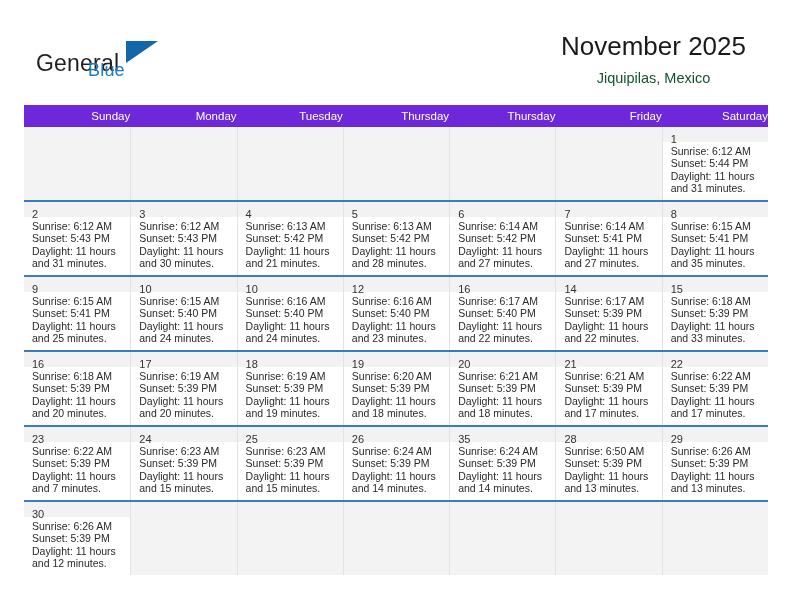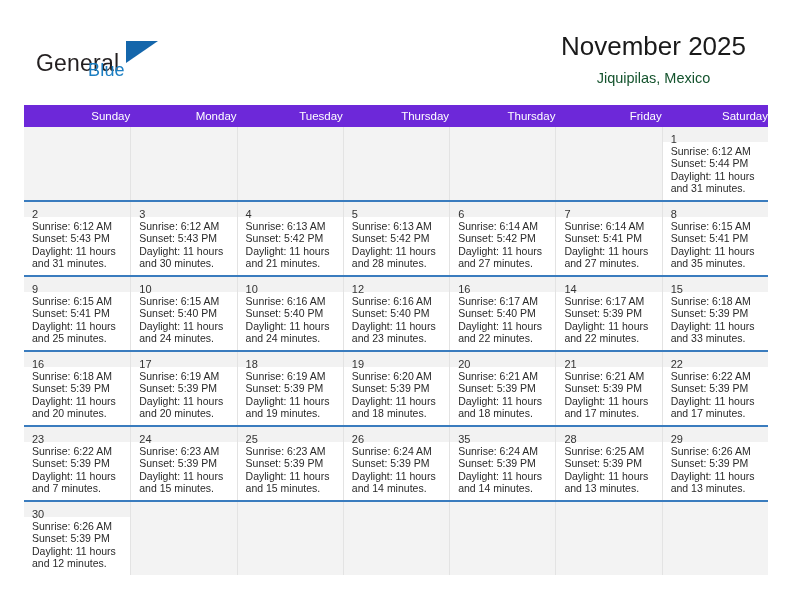--- a/index.html
+++ b/index.html
@@ -559,21 +559,21 @@
                 <div class="cell-line">Sunset: 5:39 PM</div>
                 <div class="cell-line">Daylight: 11 hours</div>
                 <div class="cell-line">and 14 minutes.</div>
               </div>
             </div>
           </td>
           <td>
             <div class="cell">
               <div class="daynum-band"><span class="daynum">28</span></div>
               <div class="cell-body">
-                <div class="cell-line">Sunrise: 6:25 AM</div>
+                <div class="cell-line">Sunrise: 6:50 AM</div>
                 <div class="cell-line">Sunset: 5:39 PM</div>
                 <div class="cell-line">Daylight: 11 hours</div>
                 <div class="cell-line">and 13 minutes.</div>
               </div>
             </div>
           </td>
           <td>
             <div class="cell">
               <div class="daynum-band"><span class="daynum">29</span></div>
               <div class="cell-body">

